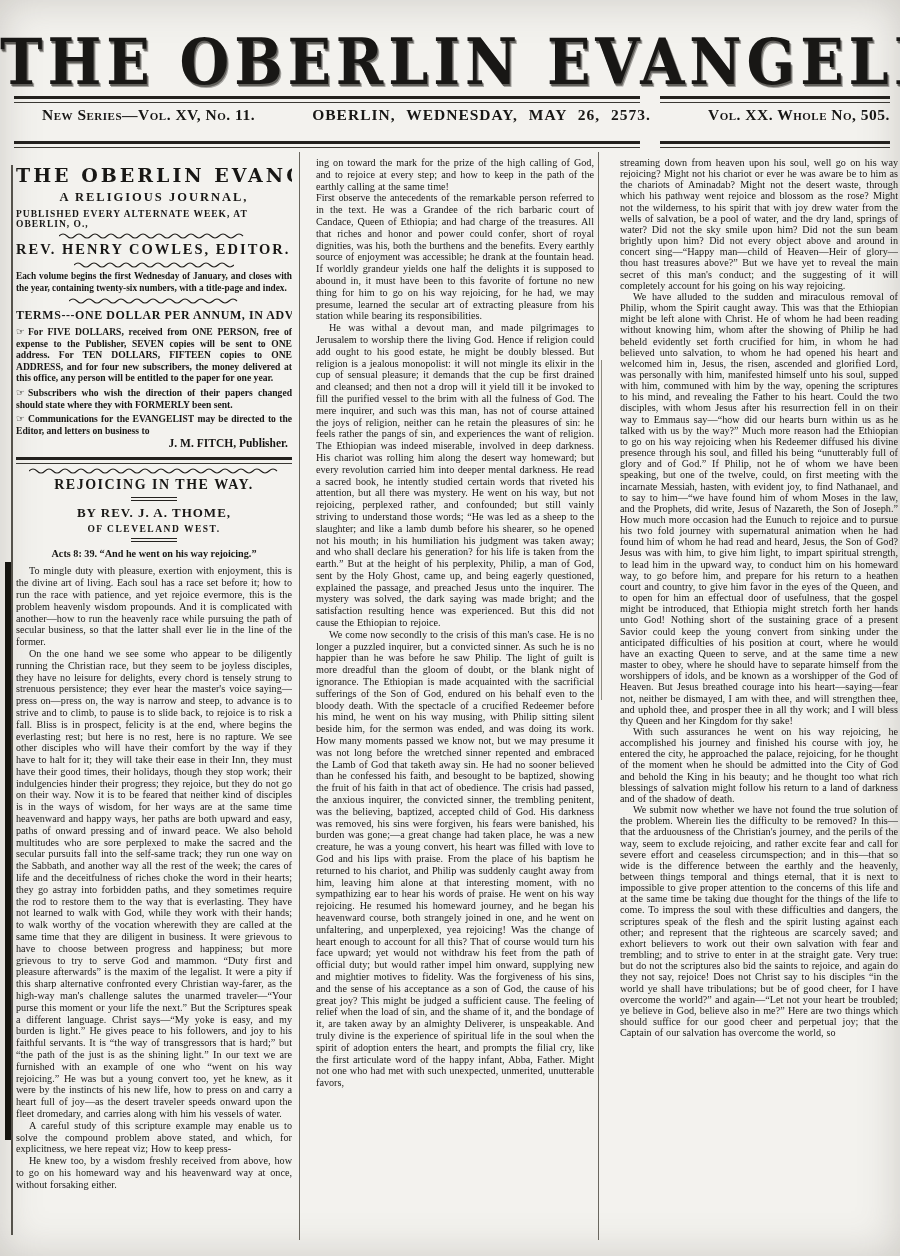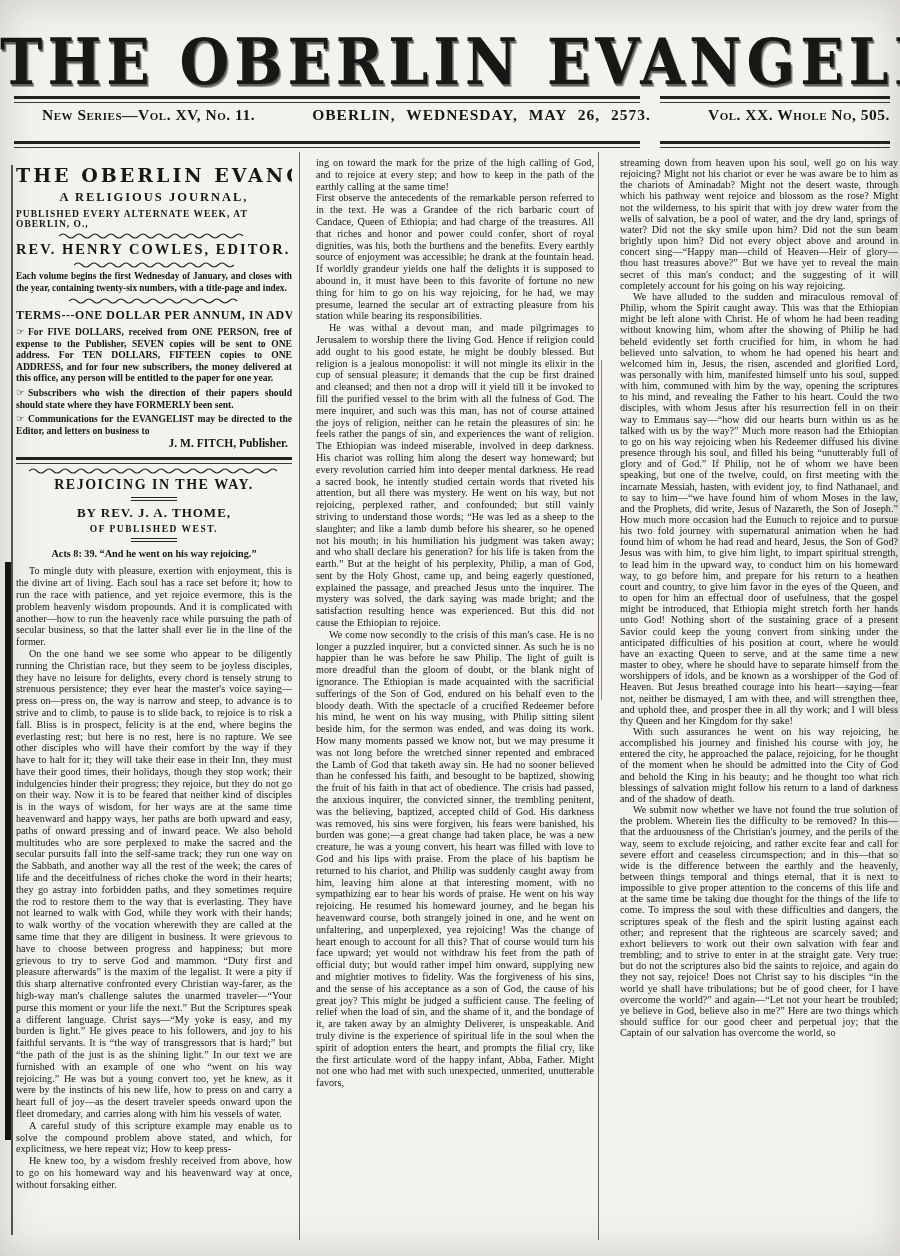--- a/index.html
+++ b/index.html
@@ -114,33 +114,33 @@
       <div class="j-editor">REV. HENRY COWLES, EDITOR.</div>
       <svg class="wavy" width="160" height="7" viewBox="0 0 160 7">
           <path d="M0 4 q4 -4 8 0 t8 0 t8 0 t8 0 t8 0 t8 0 t8 0 t8 0 t8 0 t8 0 t8 0 t8 0 t8 0 t8 0 t8 0 t8 0 t8 0 t8 0 t8 0 t8 0"></path>
         </svg>
       <div class="j-note">Each volume begins the first Wednesday of January, and closes with the year, containing twenty-six numbers, with a title-page and index.</div>
       <svg class="wavy" width="170" height="7" viewBox="0 0 170 7">
           <path d="M0 4 q4 -4 8 0 t8 0 t8 0 t8 0 t8 0 t8 0 t8 0 t8 0 t8 0 t8 0 t8 0 t8 0 t8 0 t8 0 t8 0 t8 0 t8 0 t8 0 t8 0 t8 0 t8 0"></path>
         </svg>
       <div class="terms-head">TERMS---ONE DOLLAR PER ANNUM, IN ADVANCE</div>
       <div class="terms-item"><span class="hand">☞</span><span>For FIVE DOLLARS, received from ONE PERSON, free of expense to the Publisher, SEVEN copies will be sent to ONE address.  For TEN DOLLARS, FIFTEEN copies to ONE ADDRESS, and for four new subscribers, the money delivered at this office, any person will be entitled to the paper for one year.</span></div>
-      <div class="terms-item"><span class="hand">☞</span><span>Subscribers who wish the direction of their papers should should state where they have FORMERLY been sent.</span></div>
+      <div class="terms-item"><span class="hand">☞</span><span>Subscribers who wish the direction of their papers changed should state where they with FORMERLY been sent.</span></div>
       <div class="terms-item"><span class="hand">☞</span><span>Communications for the EVANGELIST may be directed to the Editor, and letters on business to</span></div>
       <div class="publisher">J. M. FITCH, Publisher.</div>
 
       <div class="dbl-rule"></div>
 
       <svg class="wavy" width="250" height="7" viewBox="0 0 250 7">
           <path d="M0 4 q4 -4 8 0 t8 0 t8 0 t8 0 t8 0 t8 0 t8 0 t8 0 t8 0 t8 0 t8 0 t8 0 t8 0 t8 0 t8 0 t8 0 t8 0 t8 0 t8 0 t8 0 t8 0 t8 0 t8 0 t8 0 t8 0 t8 0 t8 0 t8 0 t8 0 t8 0 t8 0"></path>
         </svg>
       <div class="sermon-sub">REJOICING IN THE WAY.</div>
       <div class="short-rule"></div>
       <div class="byline">BY REV. J. A. THOME,</div>
-      <div class="byline2">OF PUBLISHED WEST.</div>
+      <div class="byline2">OF CLEVELAND WEST.</div>
       <div class="short-rule"></div>
       <div class="scripture">Acts 8: 39.  “And he went on his way rejoicing.”</div>
 
       <div class="body" style="margin-top:6px;">
         <p>To mingle duty with pleasure, exertion with enjoyment, this is the divine art of living.  Each soul has a race set before it; how to run the race with patience, and yet rejoice evermore, this is the problem heavenly wisdom propounds. And it is complicated with another—how to run the heavenly race while pursuing the path of secular business, so that the latter shall ever lie in the line of the former.</p>
         <p>On the one hand we see some who appear to be diligently running the Christian race, but they seem to be joyless disciples, they have no leisure for delights, every chord is tensely strung to strenuous persistence; they ever hear the master's voice saying—press on—press on, the way is narrow and steep, to advance is to strive and to climb, to pause is to slide back, to rejoice is to risk a fall.  Bliss is in prospect, felicity is at the end, where begins the everlasting rest; but here is no rest, here is no rapture.  We see other disciples who will have their comfort by the way if they have to halt for it; they will take their ease in their Inn, they must have their good times, their holidays, though they stop work; their indulgencies hinder their progress; they rejoice, but they do not go on their way.  Now it is to be feared that neither kind of disciples is in the ways of wisdom, for her ways are at the same time heavenward and happy ways, her paths are both upward and easy, paths of onward pressing and of inward peace.  We also behold multitudes who are sore perplexed to make the sacred and the secular pursuits fall into the self-same track; they run one way on the Sabbath, and another way all the rest of the week; the cares of life and the deceitfulness of riches choke the word in their hearts; they go astray into forbidden paths, and they sometimes require the rod to restore them to the way that is everlasting.  They have not learned to walk with God, while they work with their hands; to walk worthy of the vocation wherewith they are called at the same time that they are diligent in business.  It were grievous to have to choose between progress and happiness; but more grievous to try to serve God and mammon.  “Duty first and pleasure afterwards” is the maxim of the legalist.  It were a pity if this sharp alternative confronted every Christian way-farer, as the high-way man's challenge salutes the unarmed traveler—“Your purse this moment or your life the next.” But the Scriptures speak a different language.  Christ says—“My yoke is easy, and my burden is light.”  He gives peace to his followers, and joy to his faithful servants.  It is “the way of transgressors that is hard;” but “the path of the just is as the shining light.”  In our text we are furnished with an example of one who “went on his way rejoicing.”  He was but a young convert too, yet he knew, as it were by the instincts of his new life, how to press on and carry a heart full of joy—as the desert traveler speeds onward upon the fleet dromedary, and carries along with him his vessels of water.</p>
         <p>A careful study of this scripture example may enable us to solve the compound problem above stated, and which, for explicitness, we here repeat viz;  How to keep press-</p>
         <p>He knew too, by a wisdom freshly received from above, how to go on his homeward way and his heavenward way at once, without forsaking either.</p>
       </div>
     </div>

